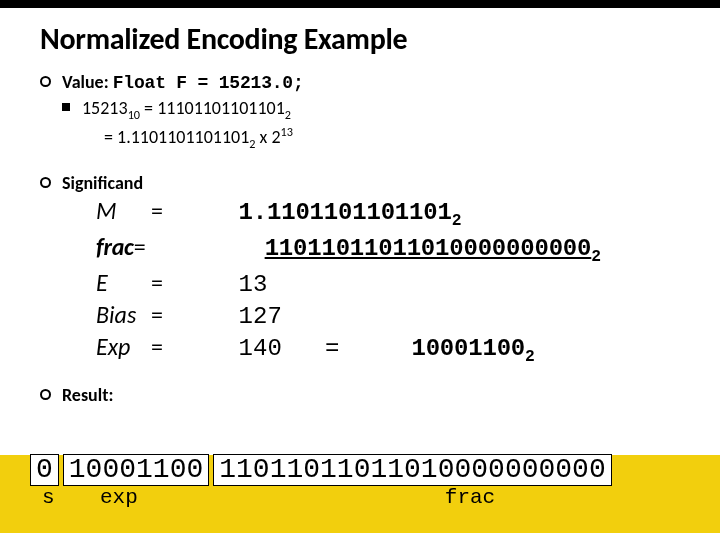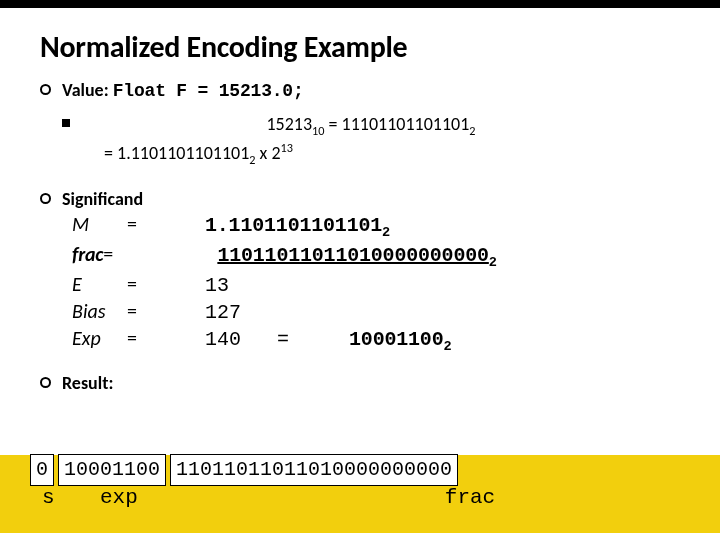--- a/index.html
+++ b/index.html
@@ -17,21 +17,21 @@
     position: absolute;
     top: 0; left: 0;
     width: 720px;
     height: 8px;
     background: #000;
   }
   .slide {
     position: absolute;
     top: 8px; left: 0;
     width: 660px;
-    padding: 16px 0 0 40px;
+    padding: 8px 0 0 40px;
   }
   h1 {
     font-size: 30px;
     font-weight: 700;
     margin: 4px 0 14px 0;
     letter-spacing: -0.3px;
   }
   .bullet {
     position: relative;
     padding-left: 22px;
@@ -47,61 +47,60 @@
     border: 2px solid #000;
     border-radius: 50%;
     box-sizing: border-box;
   }
   .square-bullet {
     position: relative;
     padding-left: 20px;
     margin-left: 22px;
     font-size: 18px;
     font-weight: 400;
-    margin-top: 12px;
-    text-align: center;
+    margin-top: 4px;
   }
   .square-bullet::before {
     content: "";
     position: absolute;
     left: 0; top: 6px;
     width: 8px; height: 8px;
     background: #000;
   }
   .indent-line {
     margin-left: 42px;
     font-size: 18px;
     font-weight: 400;
     margin-top: 2px;
   }
   .mono { font-family: "Courier New", Courier, monospace; font-weight: 700; letter-spacing: -0.2px;}
   sub { font-size: 0.68em; vertical-align: sub; }
   sup { font-size: 0.68em; vertical-align: super; }
   .section { margin-top: 22px; }
-  .subline { margin-left: 32px; font-size: 20px; font-family: "Courier New", Courier, monospace; margin-top: 2px; }
+  .subline { margin-left: 56px; font-size: 24px; font-family: "Courier New", Courier, monospace; margin-top: 2px; }
   .subline .lbl { display: inline-block; width: 55px; font-style: italic; font-family: Calibri, Arial, sans-serif; }
   .subline .lbl2 { font-style: italic; font-family: Calibri, Arial, sans-serif; }
   .subline .eq { display: inline-block; width: 30px; text-align: left; font-family: Calibri, Arial, sans-serif; }
   .subline .val { display: inline-block; }
   .ul { text-decoration: underline; text-decoration-color: #000; }
 
   .yellowband {
     position: absolute;
     left: 0;
     top: 455px;
     width: 720px;
     height: 78px;
     background: #f2cf0d;
   }
   .result-row {
     position: absolute;
     top: 454px;
     left: 30px;
     font-family: "Courier New", Courier, monospace;
-    font-size: 20px;
+    font-size: 28px;
     font-weight: 400;
   }
   .box {
     display: inline-block;
     background: #fff;
     border: 1.5px solid #000;
     padding: 0 5px;
     margin-right: 4px;
     line-height: 30px;
   }

